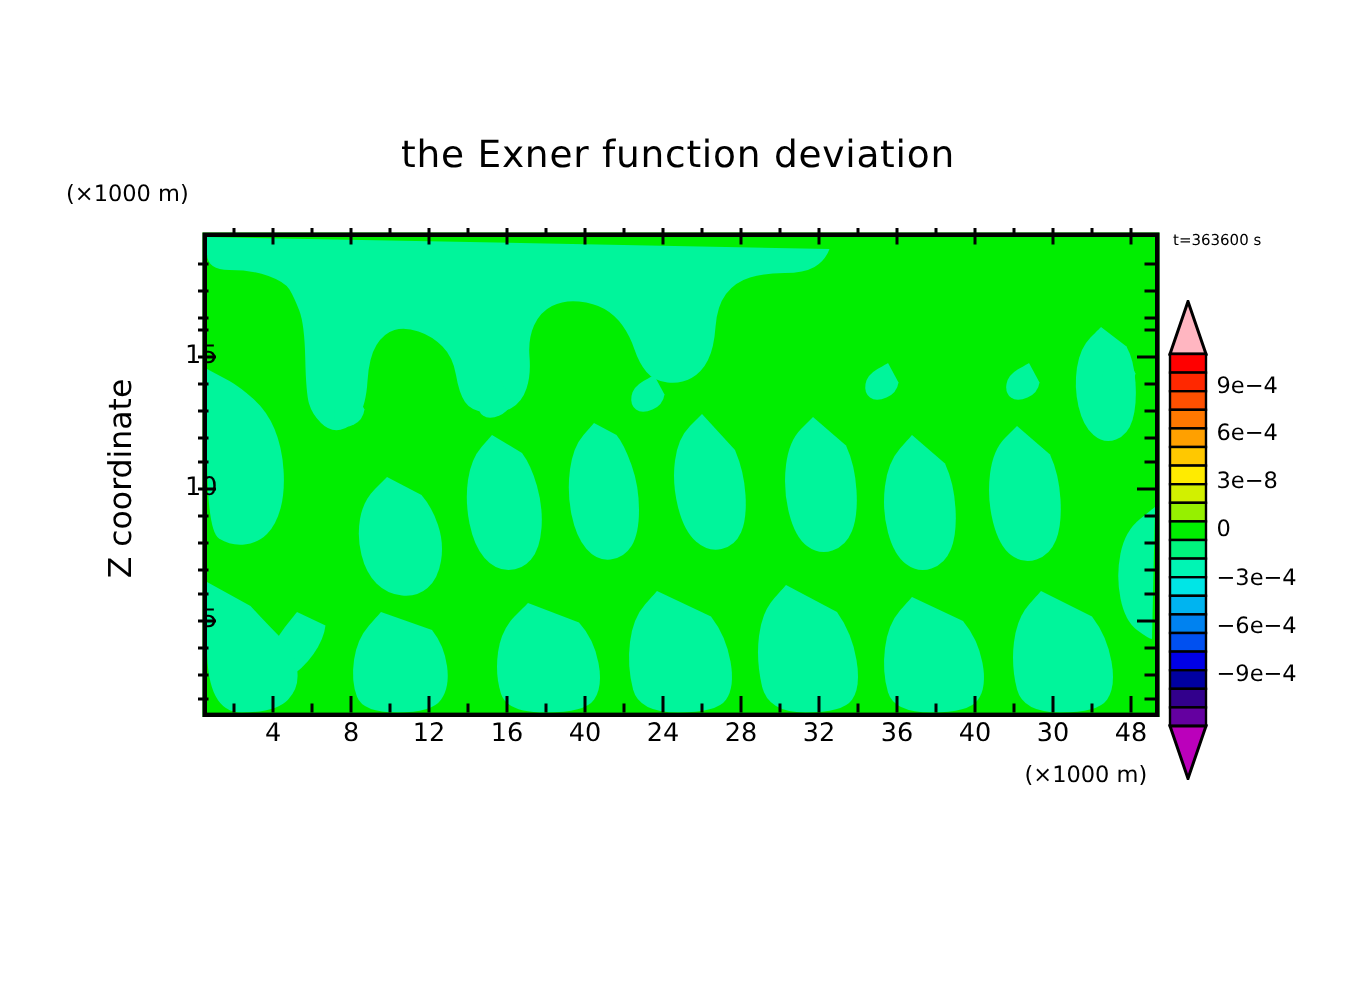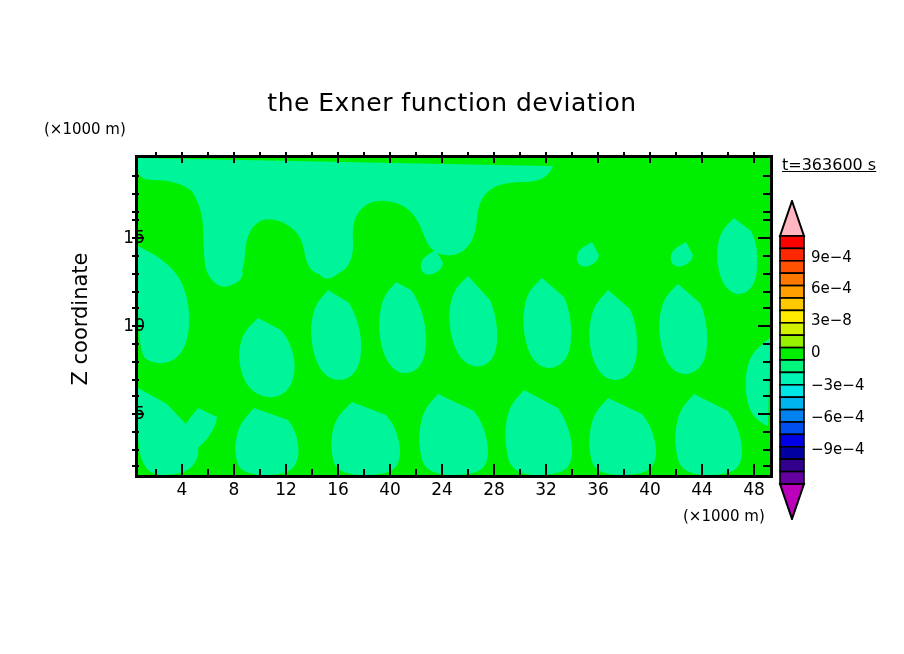--- a/index.html
+++ b/index.html
@@ -49,24 +49,23 @@
     left: 683px;
     top: 507px;
     font-size: 15px;
     color: #000000;
     white-space: nowrap;
   }
   #time-stamp {
     position: absolute;
     left: 782px;
     top: 155px;
-    font-size: 16px;
-    color: #000000;
-    white-space: nowrap;
-    text-decoration: underline;
+    font-size: 10px;
+    color: #000000;
+    white-space: nowrap;
   }
 
   
   #x-axis-title {
     position: absolute;
     left: 0;
     top: 528px;
     width: 904px;
     text-align: center;
     font-size: 21px;
@@ -279,21 +278,21 @@
       <div class="tick-label tick-label-x" style="left: 182px;">4</div>
       <div class="tick-label tick-label-x" style="left: 234px;">8</div>
       <div class="tick-label tick-label-x" style="left: 286px;">12</div>
       <div class="tick-label tick-label-x" style="left: 338px;">16</div>
       <div class="tick-label tick-label-x" style="left: 390px;">40</div>
       <div class="tick-label tick-label-x" style="left: 442px;">24</div>
       <div class="tick-label tick-label-x" style="left: 494px;">28</div>
       <div class="tick-label tick-label-x" style="left: 546px;">32</div>
       <div class="tick-label tick-label-x" style="left: 598px;">36</div>
       <div class="tick-label tick-label-x" style="left: 650px;">40</div>
-      <div class="tick-label tick-label-x" style="left: 702px;">44</div>
+      <div class="tick-label tick-label-x" style="left: 702px;">30</div>
       <div class="tick-label tick-label-x" style="left: 754px;">48</div>
       <div class="tick-label tick-label-y" style="top: 237px;">15</div>
       <div class="tick-label tick-label-y" style="top: 325px; text-align: center;">10</div>
       <div class="tick-label tick-label-y" style="top: 413px;">5</div>
     </div>
 
   <svg id="colorbar" viewBox="0 0 28 320" preserveAspectRatio="none">
       <path d="M14,1 L26,36 L2,36 Z" fill="#ffb6c1" stroke="#000" stroke-width="2"></path>
       <rect x="2" y="36" width="24" height="12.4" fill="#ff0000" stroke="#000" stroke-width="1.6"></rect>
       <rect x="2" y="48.4" width="24" height="12.4" fill="#ff2800" stroke="#000" stroke-width="1.6"></rect>

